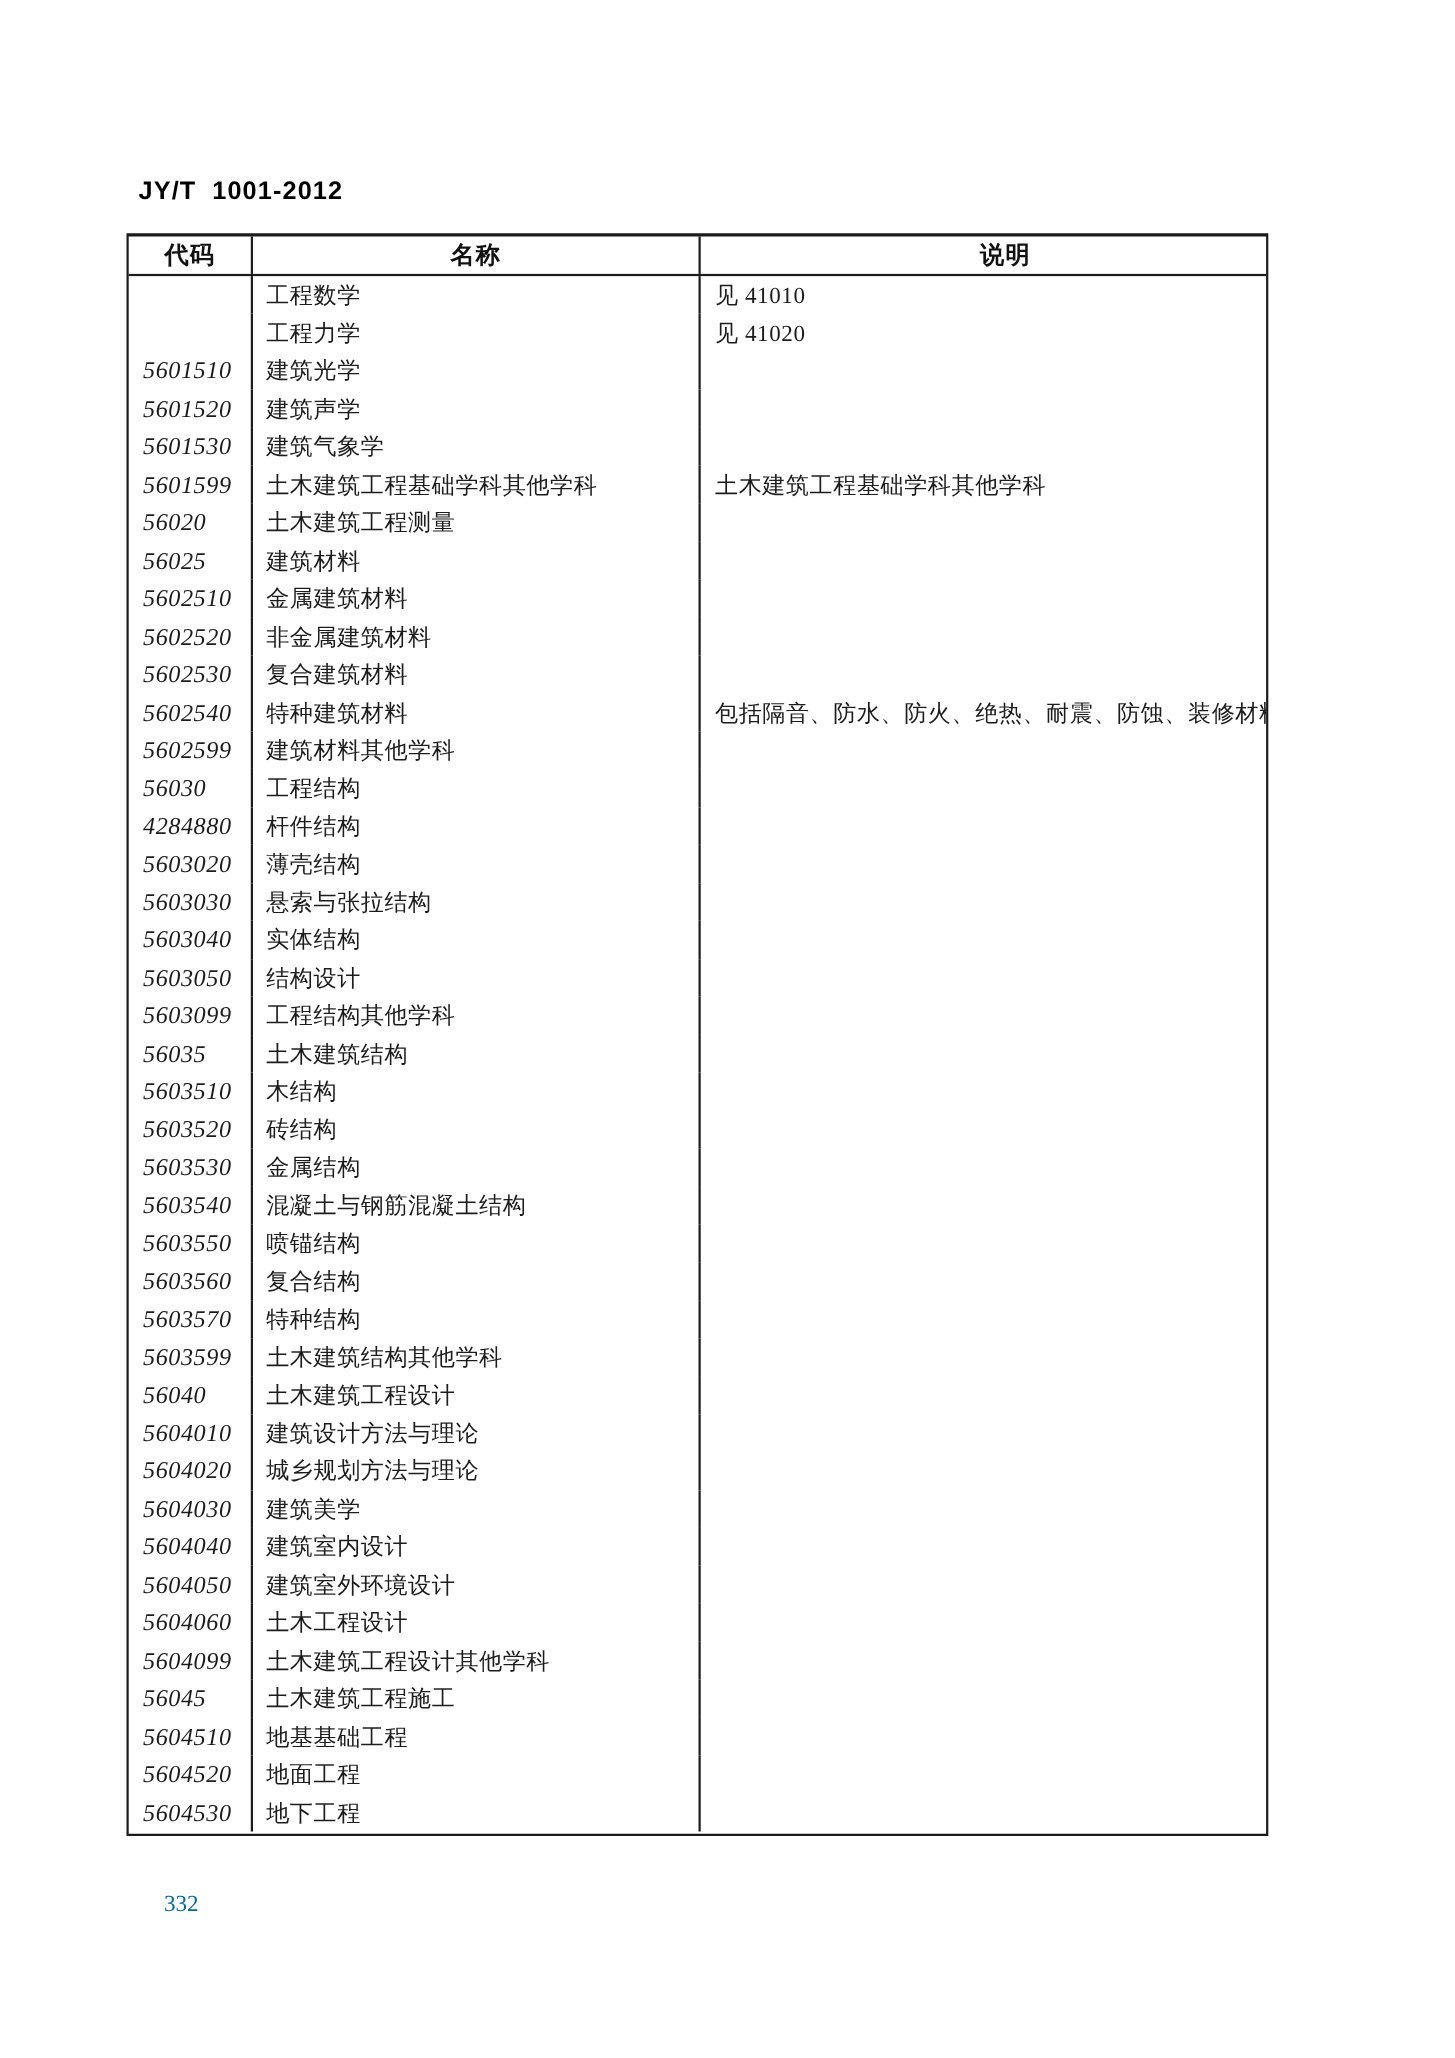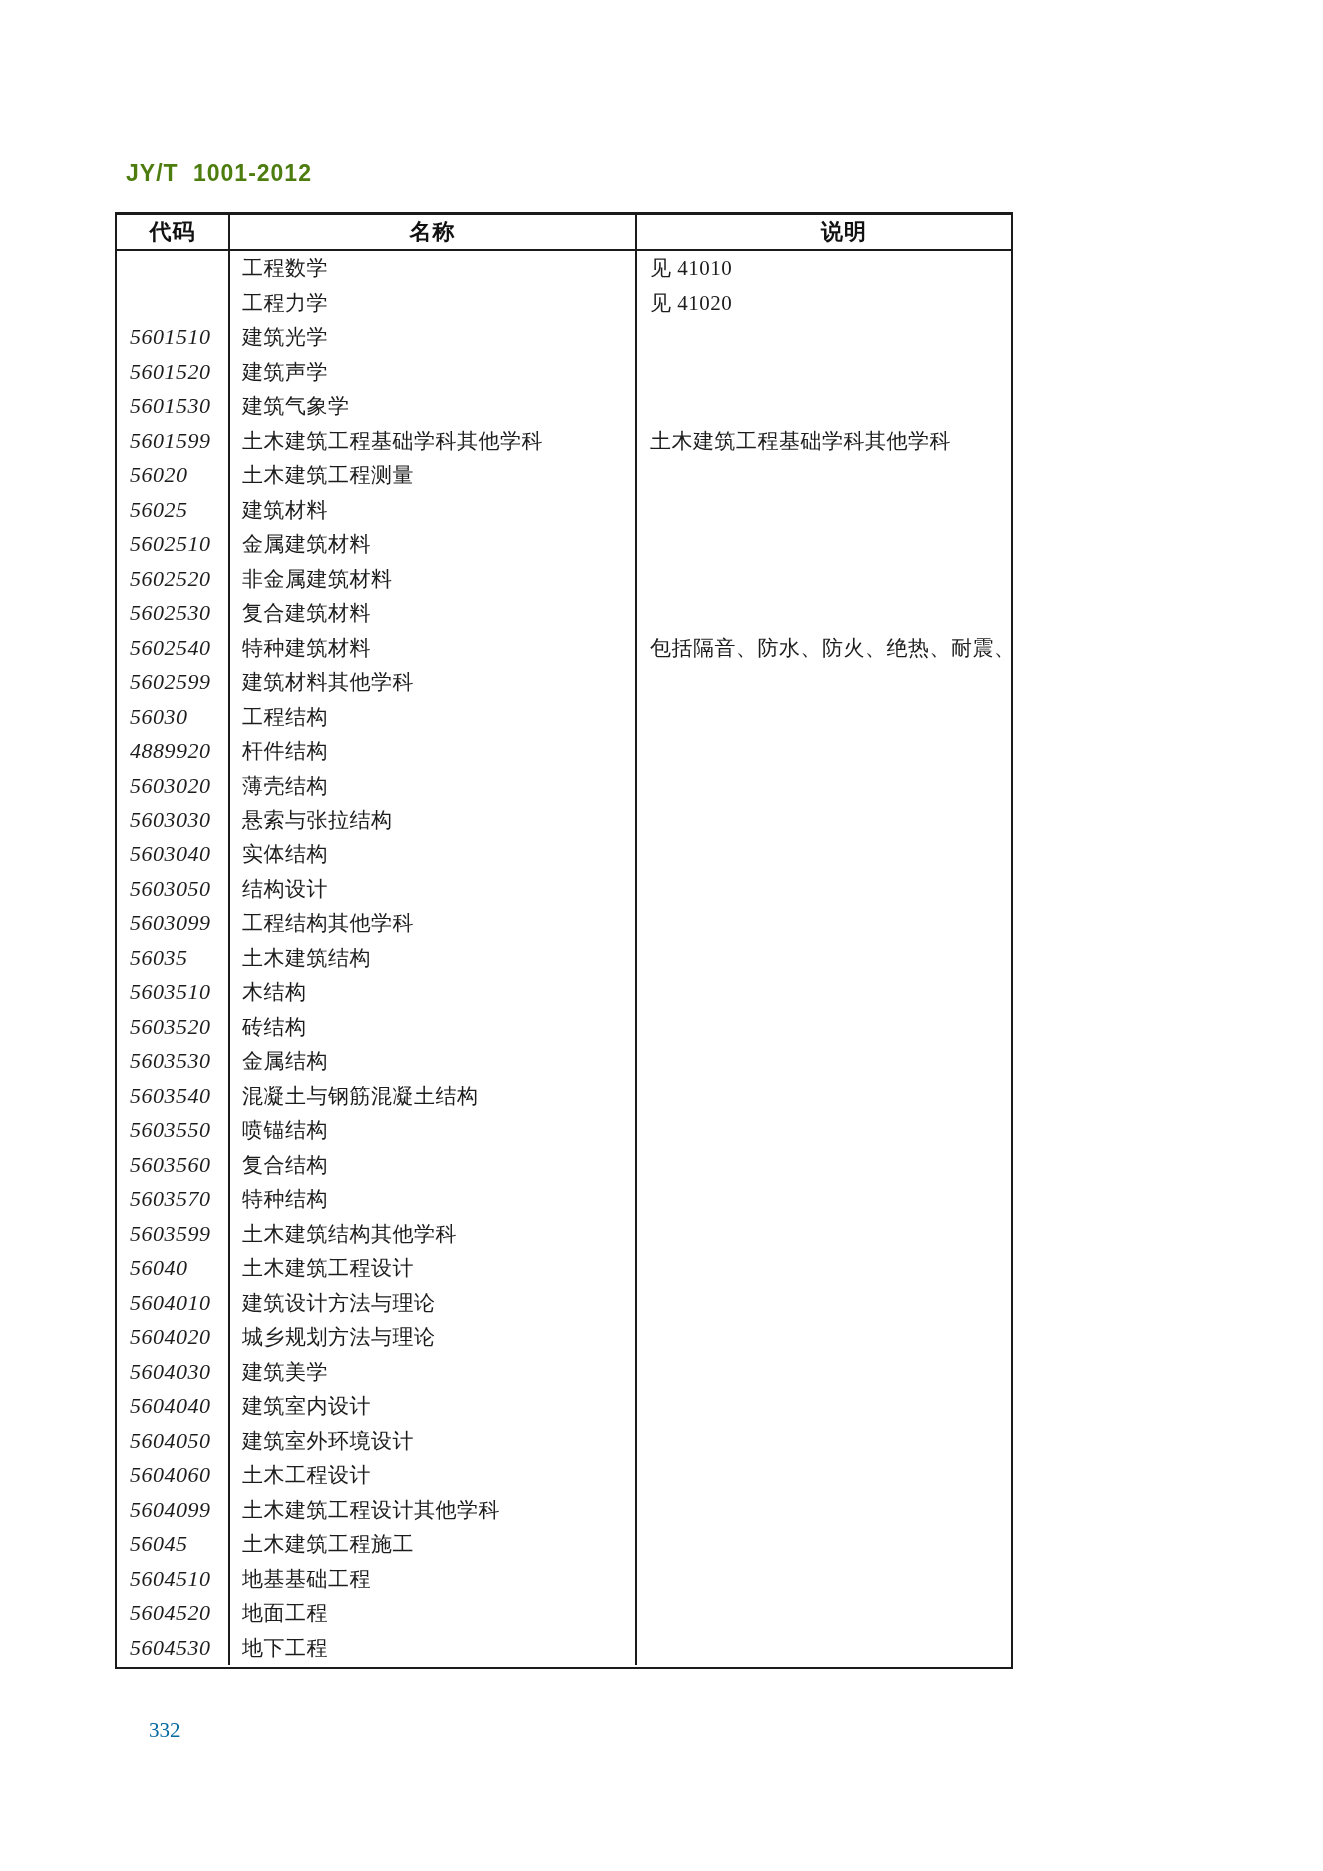--- a/index.html
+++ b/index.html
@@ -15,27 +15,27 @@
   }
   .doc-title {
     position:absolute;
     left:126px;
     top:160px;
     font-family:"Liberation Sans","DejaVu Sans",sans-serif;
     font-weight:bold;
     font-size:23px;
     letter-spacing:1px;
     word-spacing:7px;
-    color:#4d7c0f;
+    color:#000000;
   }
   .class-table {
     position:absolute;
     left:115px;
     top:212px;
-    width:898px;
+    width:1038px;
     height:1457px;
     border:2px solid #1b1b1b;
     border-top-width:3px;
     display:flex;
     flex-direction:column;
   }
   .thead {
     display:flex;
     height:36px;
     flex:0 0 36px;
@@ -172,21 +172,21 @@
     <div class="td col-note"></div>
   </div>
 
   <div class="tr">
     <div class="td col-code">56030</div>
     <div class="td col-name">工程结构</div>
     <div class="td col-note"></div>
   </div>
 
   <div class="tr">
-    <div class="td col-code">4889920</div>
+    <div class="td col-code">4284880</div>
     <div class="td col-name">杆件结构</div>
     <div class="td col-note"></div>
   </div>
 
   <div class="tr">
     <div class="td col-code">5603020</div>
     <div class="td col-name">薄壳结构</div>
     <div class="td col-note"></div>
   </div>
 

